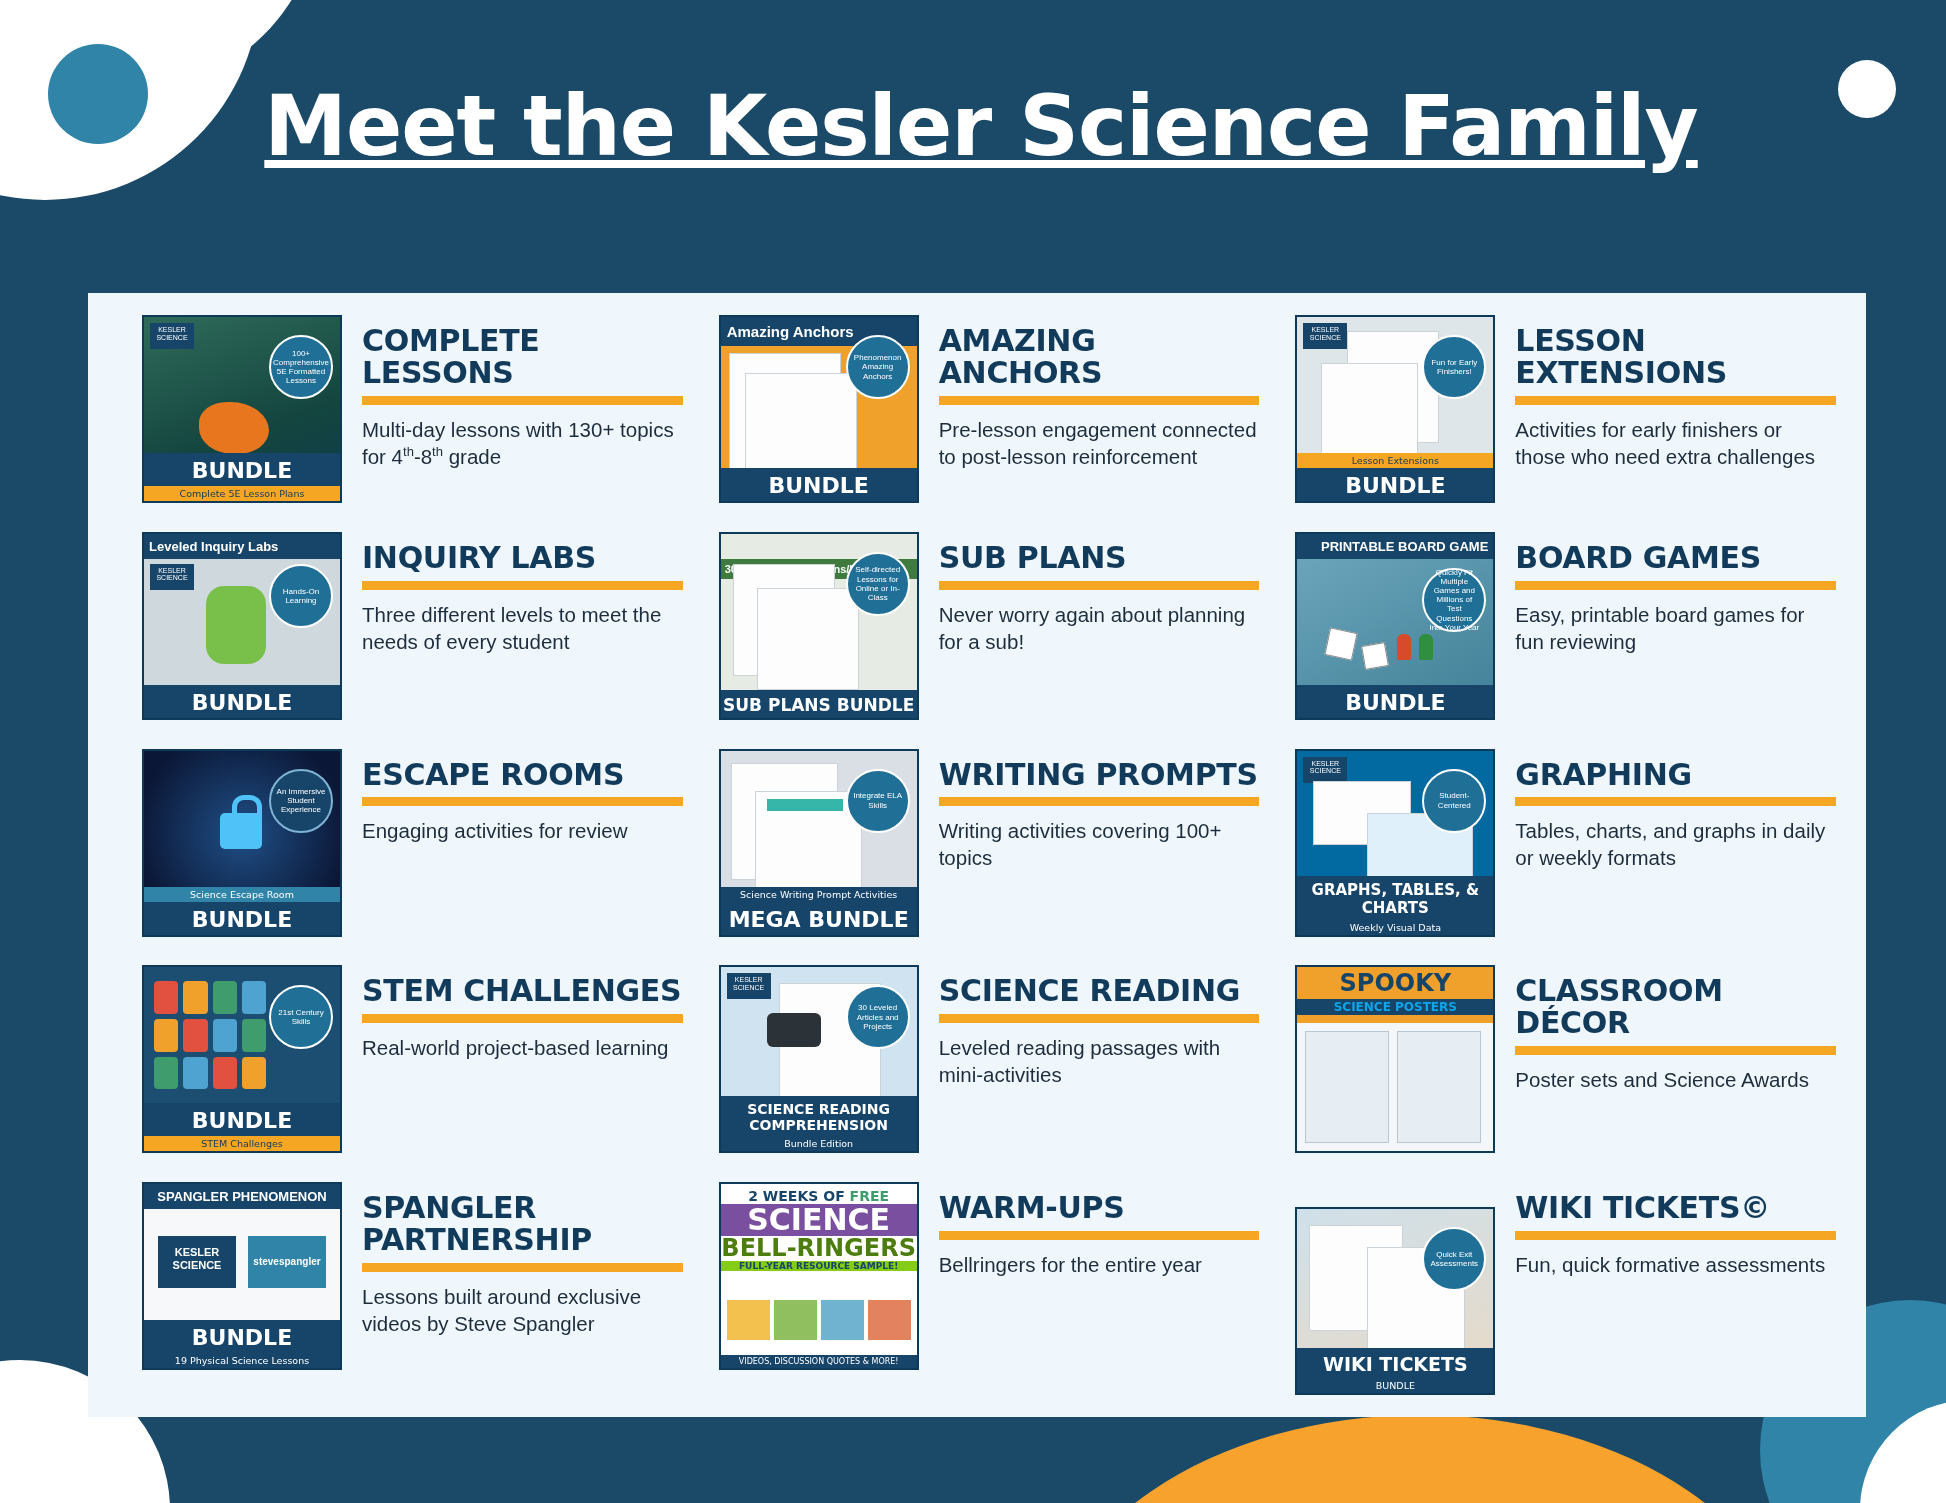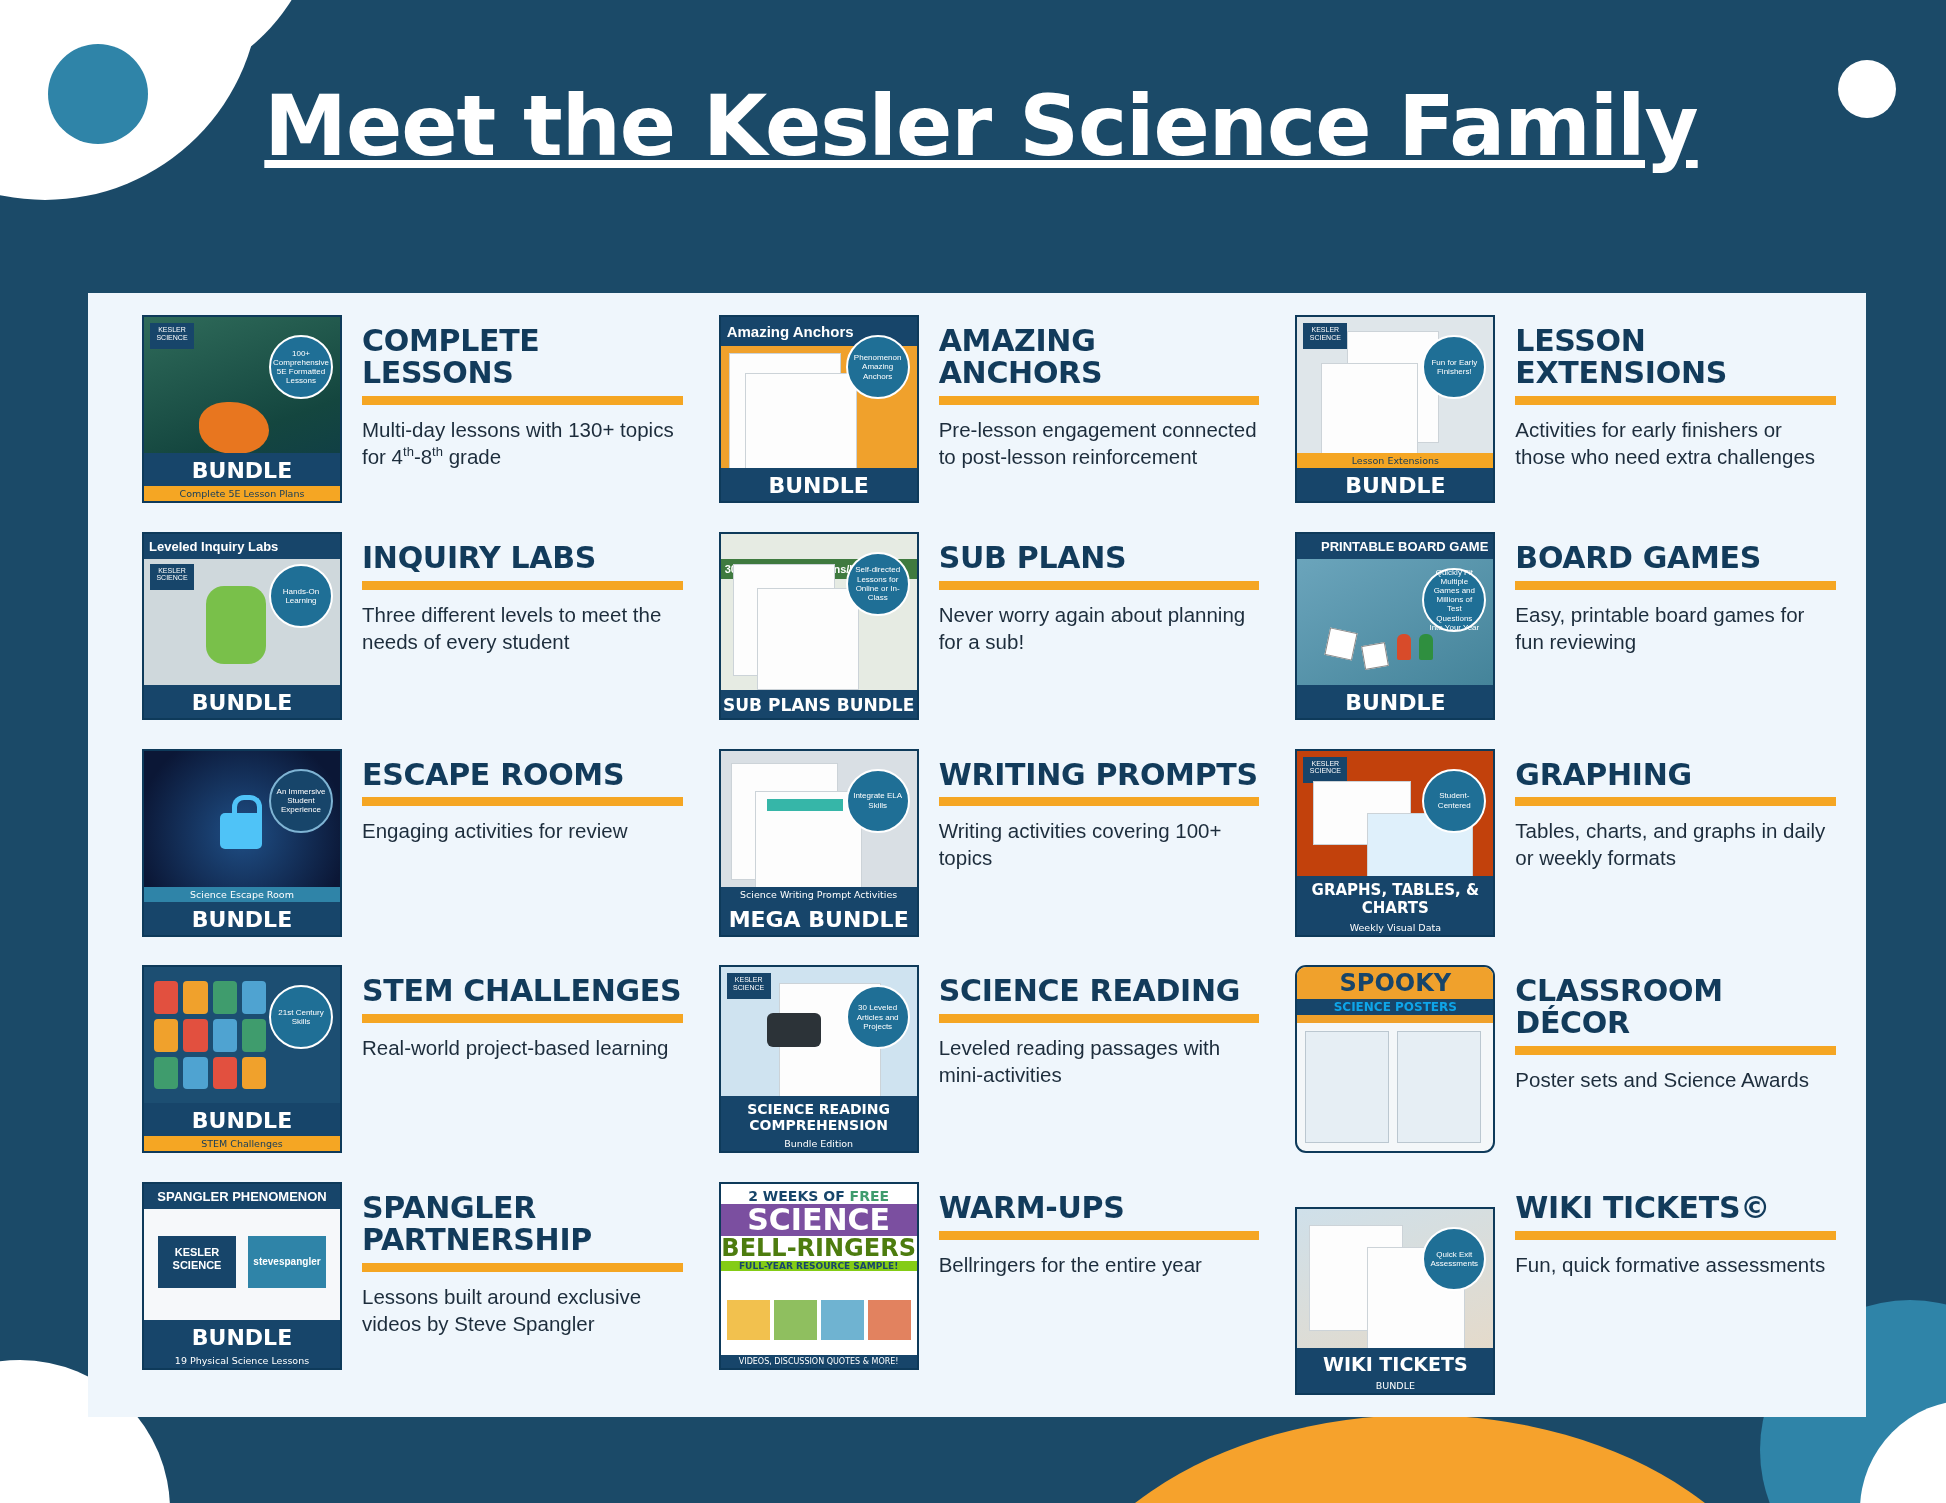--- a/index.html
+++ b/index.html
@@ -271,21 +271,21 @@
         </div>
       </div>
       <div class="txt">
         <div class="h">WRITING PROMPTS</div>
         <div class="rule"></div>
         <div class="d">Writing activities covering 100+ topics</div>
       </div>
     </div>
 
     <div class="item">
-      <div class="thumb" style="background:#c2410c;">
+      <div class="thumb" style="background:#0369a1;">
         <div class="klogo">KESLER<br>SCIENCE</div>
         <div class="paper" style="left:16px;top:30px;width:96px;height:62px;"></div>
         <div class="paper" style="left:70px;top:62px;width:104px;height:62px;background:#dff0fb;"></div>
         <div class="badge">Student-Centered</div>
         <div class="tb-label">
           <div class="tb-bundle" style="font-size:15px;">GRAPHS, TABLES, &amp; CHARTS</div>
           <span class="tb-sub" style="background:#17456a;color:#fff;">Weekly Visual Data</span>
         </div>
       </div>
       <div class="txt">
@@ -336,21 +336,21 @@
         </div>
       </div>
       <div class="txt">
         <div class="h">SCIENCE READING</div>
         <div class="rule"></div>
         <div class="d">Leveled reading passages with mini-activities</div>
       </div>
     </div>
 
     <div class="item">
-      <div class="thumb" style="background:#f4f7f9;border-color:#0e3a5a;border-radius:11px;">
+      <div class="thumb" style="background:#f4f7f9;border-color:#0e3a5a;">
         <div style="position:absolute;left:0;right:0;top:0;height:56px;background:#f0a12c;color:#17456a;font-family:'DejaVu Sans',sans-serif;font-weight:bold;font-size:24px;text-align:center;line-height:1.0;padding-top:4px;box-sizing:border-box;">
           SPOOKY<div style="font-size:12px;background:#17456a;color:#0ea5e9;margin-top:4px;padding:2px 0;">SCIENCE POSTERS</div>
         </div>
         <div style="position:absolute;left:8px;top:64px;width:82px;height:110px;background:#e6eef4;border:1px solid #bbc7d0;"></div>
         <div style="position:absolute;left:100px;top:64px;width:82px;height:110px;background:#e6eef4;border:1px solid #bbc7d0;"></div>
       </div>
       <div class="txt">
         <div class="h">CLASSROOM DÉCOR</div>
         <div class="rule"></div>
         <div class="d">Poster sets and Science Awards</div>

